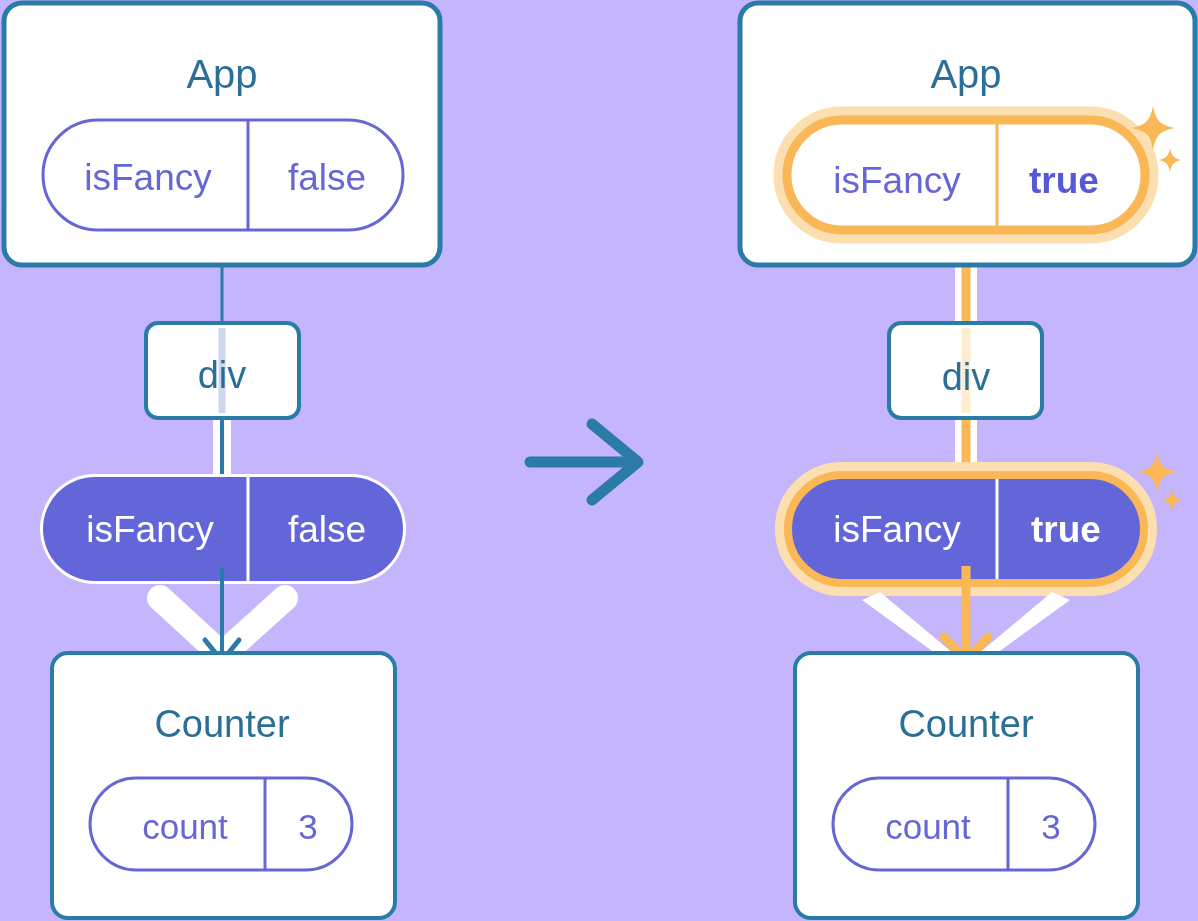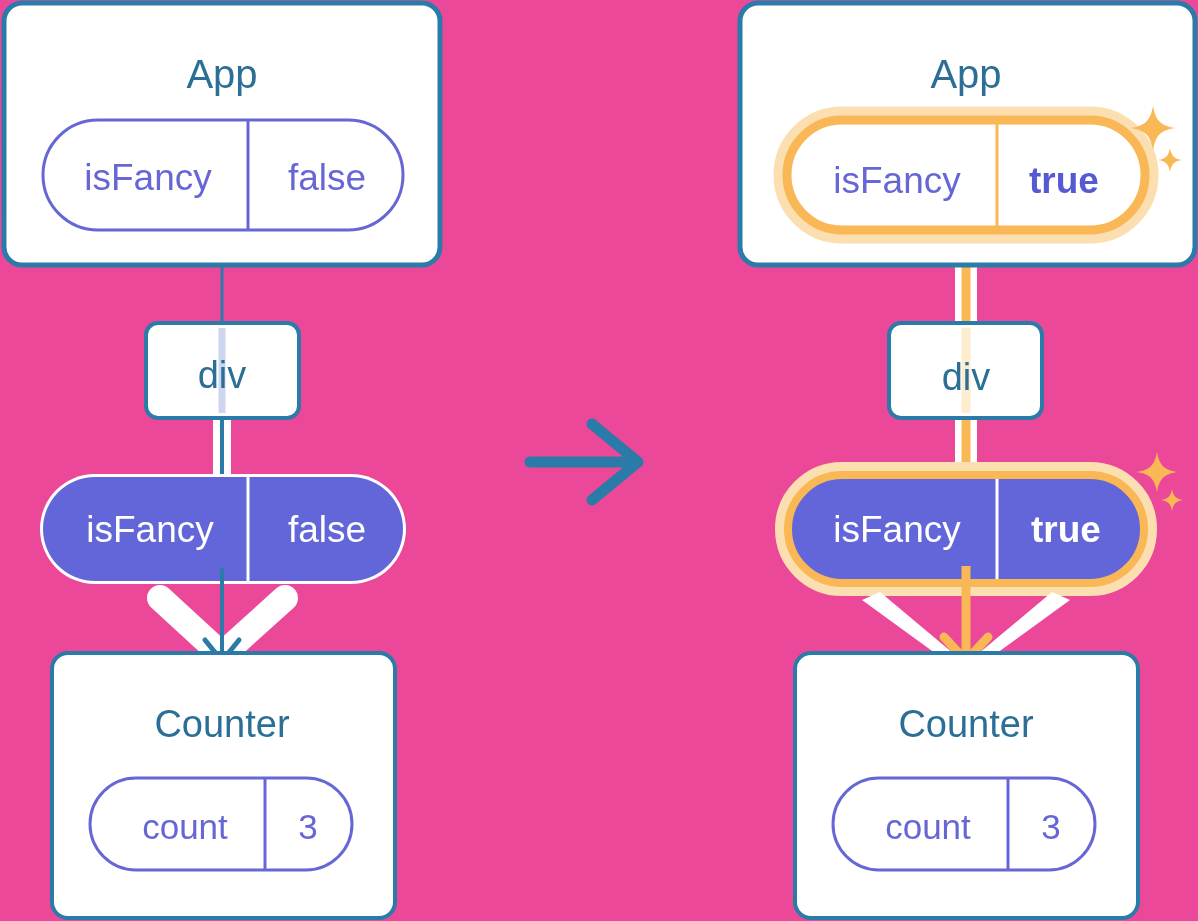--- a/index.html
+++ b/index.html
@@ -10,21 +10,21 @@
   body {
     width: 1198px;
     height: 921px;
     overflow: hidden;
     font-family: "Liberation Sans", sans-serif;
   }
   #stage {
     position: relative;
     width: 1198px;
     height: 921px;
-    background: #ec4899;
+    background: #c4b5fd;
   }
   #stage > svg {
     position: absolute;
     top: 0;
     left: 0;
   }
   .lbl {
     font-family: "Liberation Sans", sans-serif;
   }
 </style>

